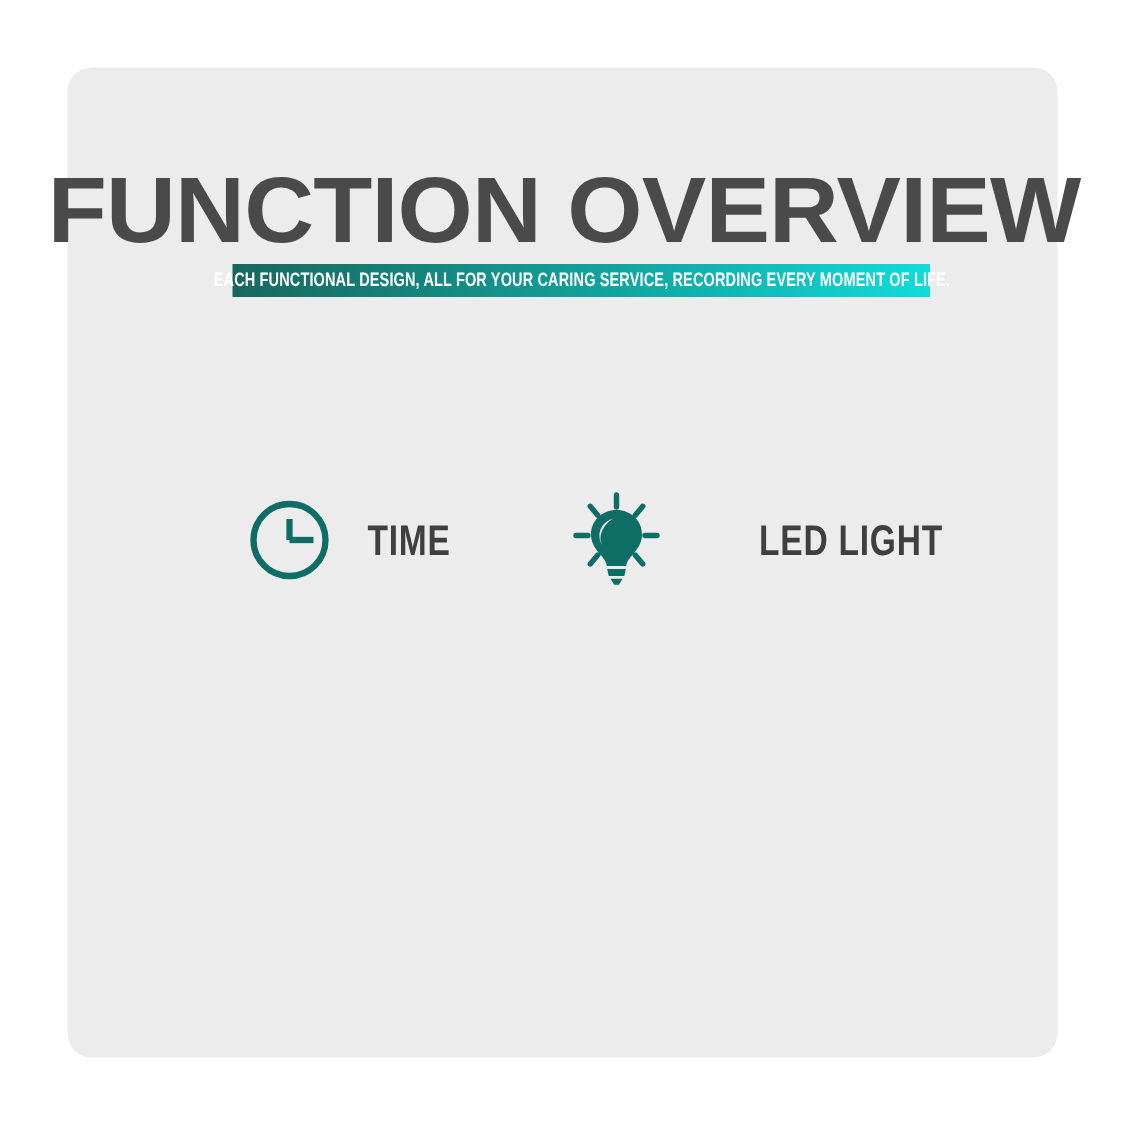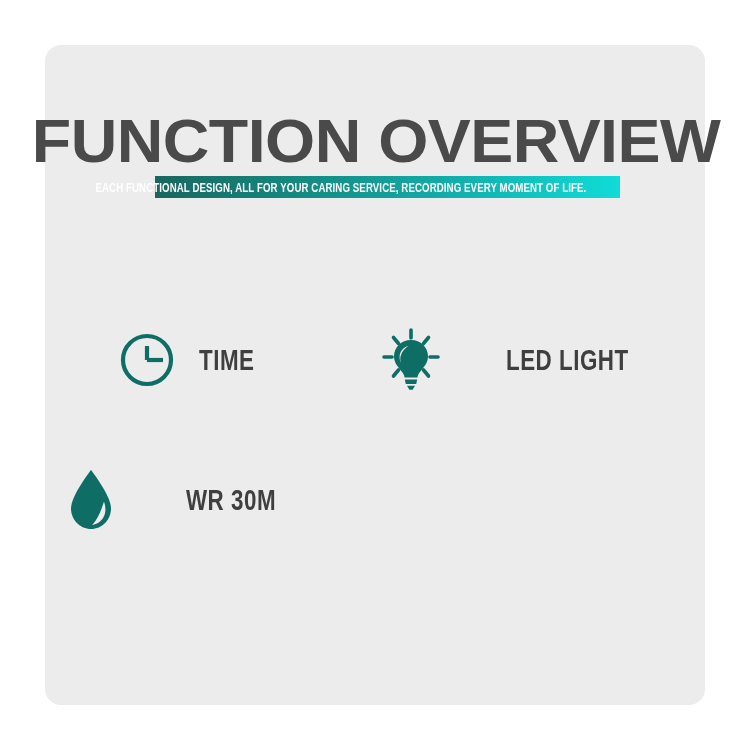--- a/index.html
+++ b/index.html
@@ -54,21 +54,21 @@
   
   #subtitle-bar {
     position: absolute;
     left: 110px;
     top: 131px;
     width: 465px;
     height: 22px;
     background: linear-gradient(90deg, #18675f 0%, #148b83 32%, #11b3b0 68%, #10dcd8 100%);
     display: flex;
     align-items: center;
-    justify-content: flex-end;
+    justify-content: center;
   }
   #subtitle-text {
     font-family: "Liberation Sans", sans-serif;
     font-weight: bold;
     font-size: 11px;
     line-height: 11px;
     letter-spacing: 0.1px;
     color: #ffffff;
     white-space: nowrap;
     transform: scaleX(0.88) scaleY(1.18);
@@ -103,21 +103,21 @@
     font-size: 26px;
     line-height: 26px;
     letter-spacing: 0.6px;
     color: #3f3f3f;
     white-space: nowrap;
     transform: scaleX(0.86) scaleY(1.1);
     transform-origin: left center;
   }
 
   
-  .col-1 { padding-left: 66px; }
+  .col-1 { padding-left: 112px; }
   .col-1 .feature-label { margin-left: 16px; }
   
   .col-2 { padding-left: 10px; gap: 39px; }
   .col-2 .feature-label { margin-left: 20px; }
 
   svg { display: block; overflow: visible; }
 </style>
 </head>
 <body>
 
@@ -170,35 +170,18 @@
                      C 19.2 32.8 19.0 30.6 19.6 28.3
                      C 20.8 23.4 24.2 20.0 27.5 17.8 Z" fill="#ececec"></path>
             <path d="M23.8 51.4 L36.2 51.4 L35.2 56.0 L24.8 56.0 Z" fill="#0e6e66"></path>
             <path d="M26.0 57.8 L34.0 57.8 L31.6 61.8 L28.4 61.8 Z" fill="#0e6e66"></path>
           </svg>
         </div>
         <span class="feature-label">LED LIGHT</span>
       </div>
 
 
-      <div class="feature col-2">
-        <div class="icon-box">
-          <svg width="48" height="64" viewBox="0 0 48 64">
-            <path d="M24 2
-                     C 24 2 44 27.5 44 40.5
-                     C 44 51.8 35.0 61 24 61
-                     C 13.0 61 4 51.8 4 40.5
-                     C 4 27.5 24 2 24 2 Z" fill="#0e6e66"></path>
-            <path d="M37.0 33.5
-                     C 38.6 38.0 39.0 42.6 37.6 46.8
-                     C 35.6 52.6 30.6 56.2 25.2 57.0
-                     C 29.6 52.2 32.6 46.4 34.6 40.6
-                     C 35.6 38.0 36.4 35.6 37.0 33.5 Z" fill="#ececec"></path>
-          </svg>
-        </div>
-        <span class="feature-label">WR 30M</span>
-      </div>
 
     </div>
 
   </div>
 
 </div>
 
 </body></html>

